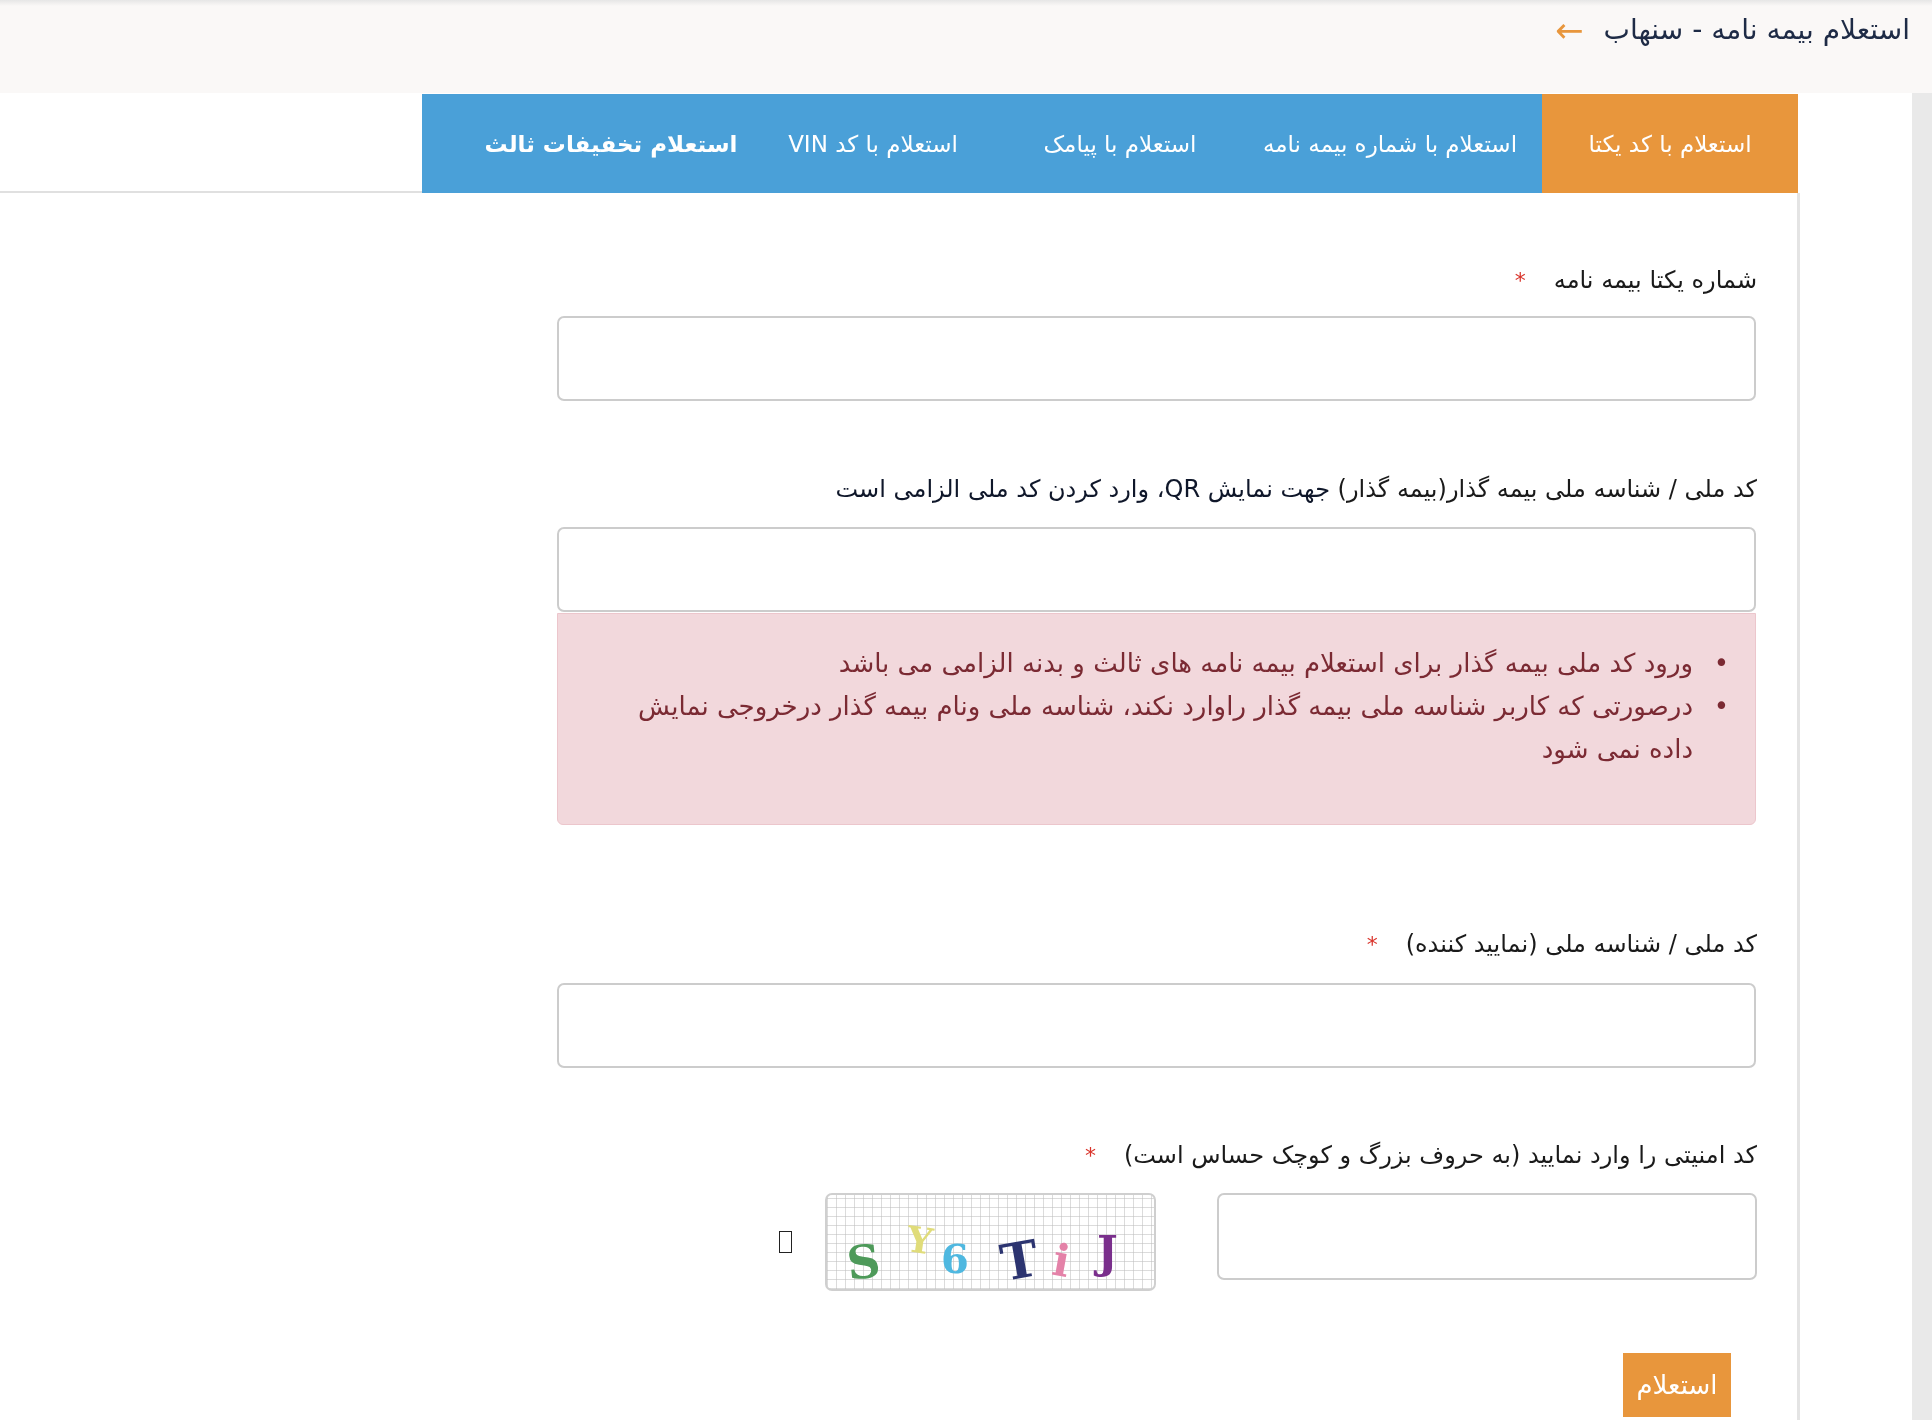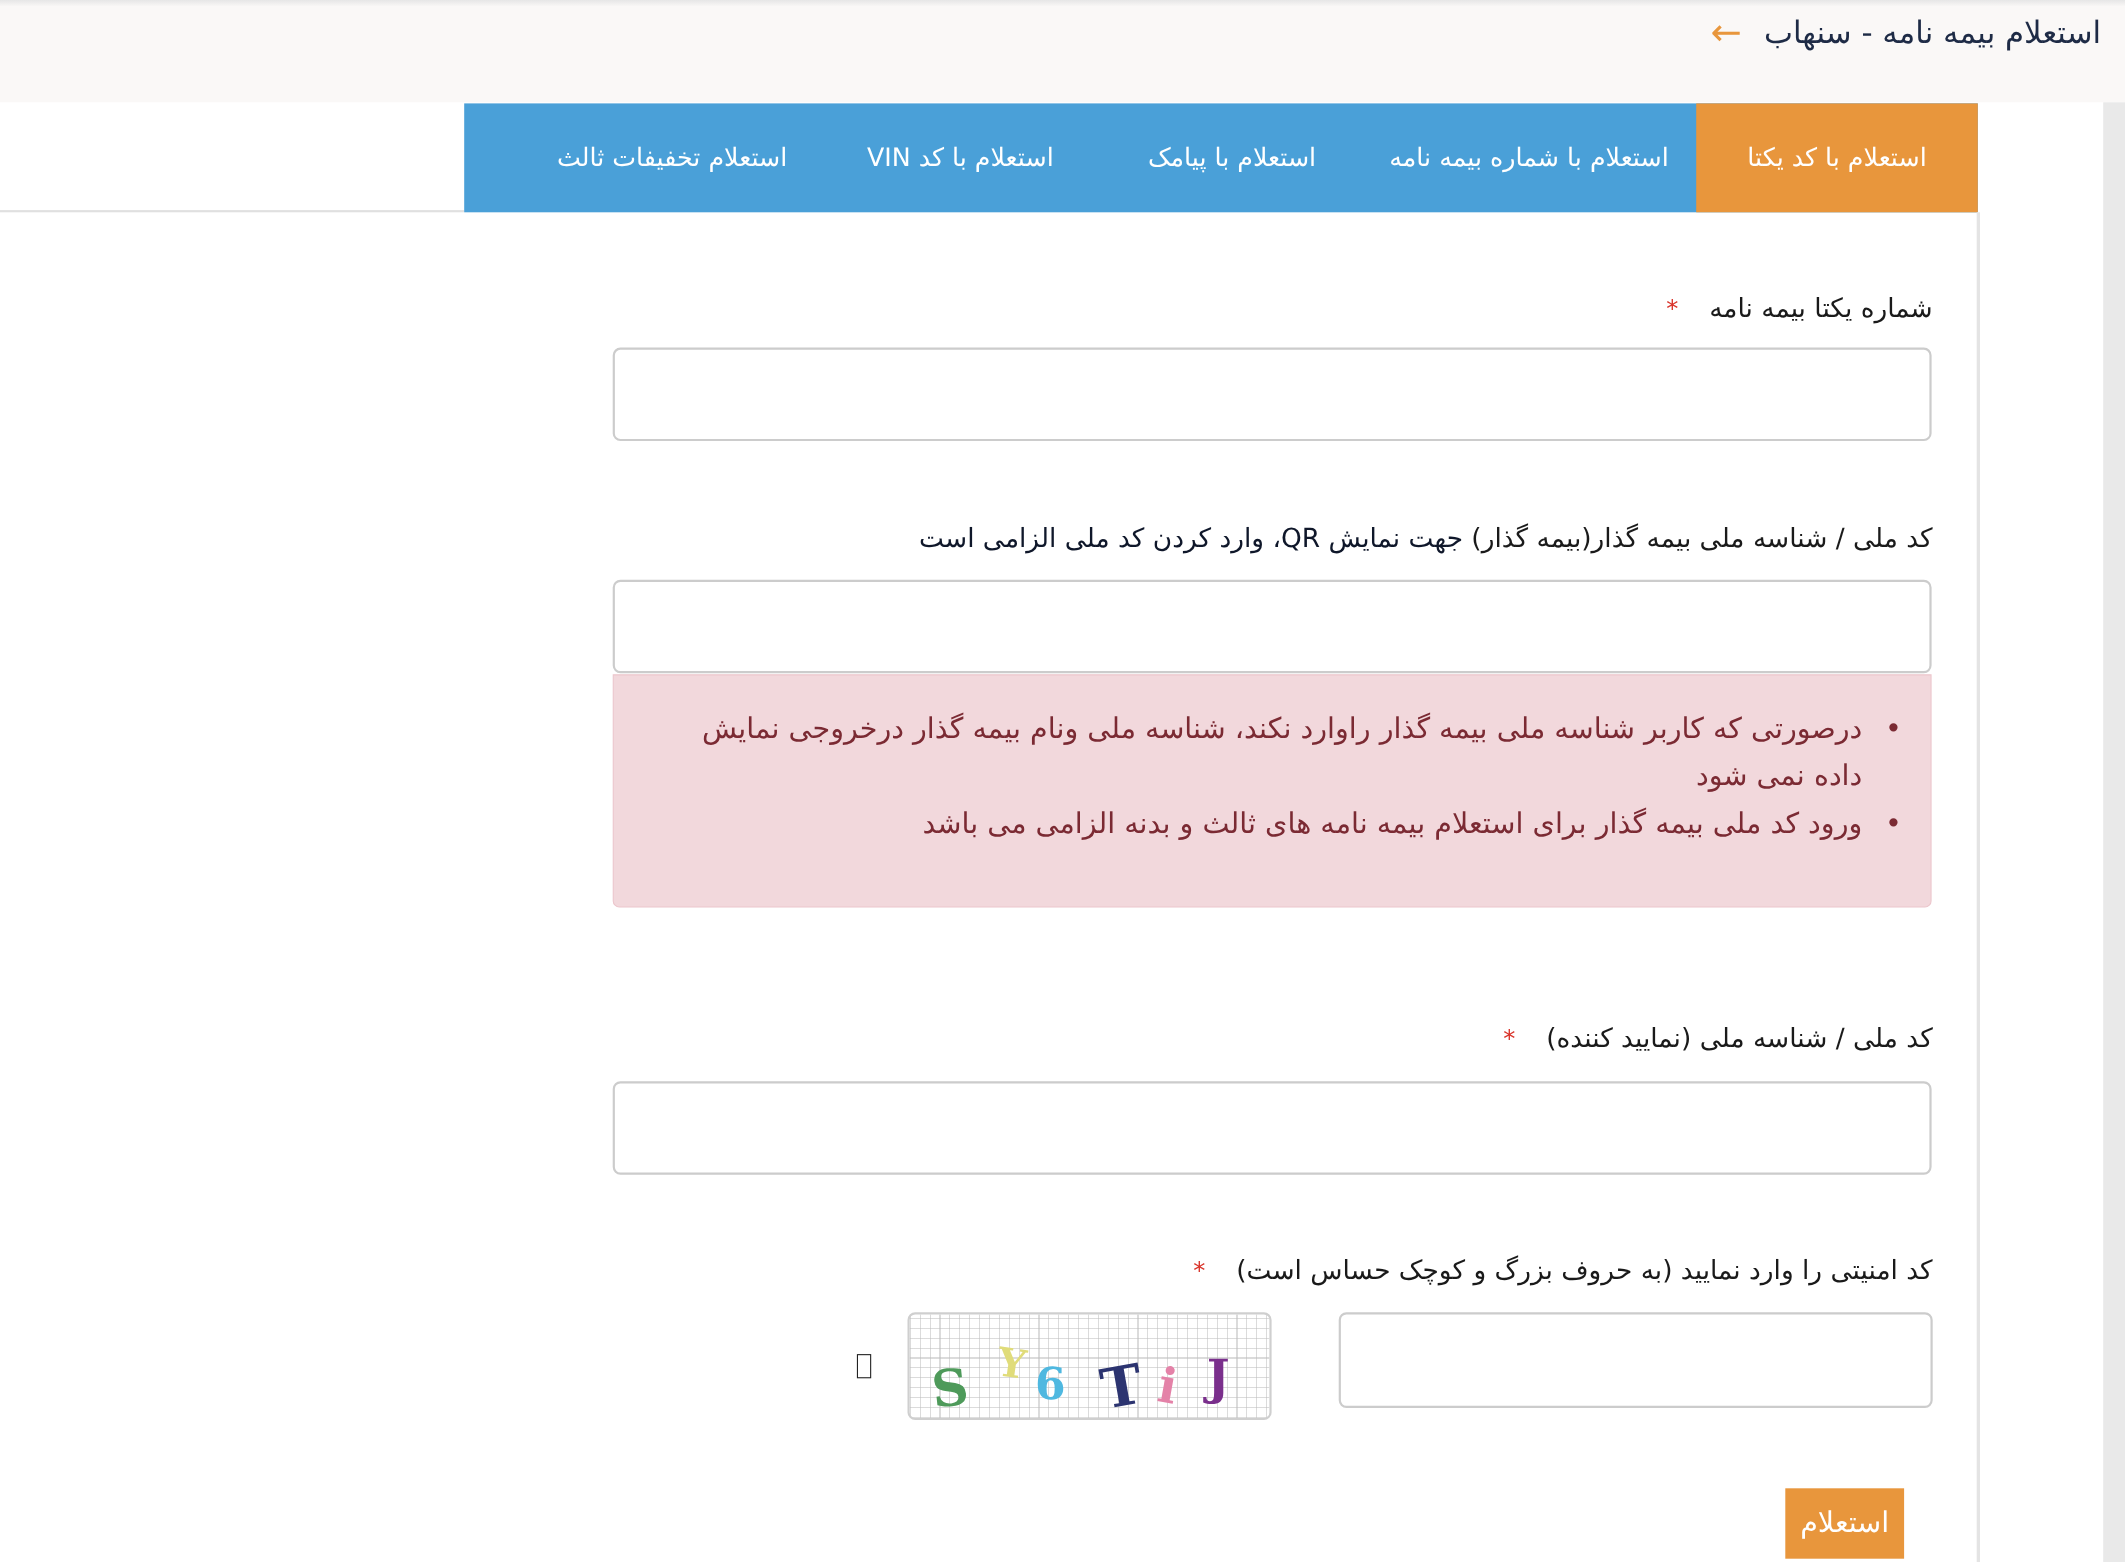--- a/index.html
+++ b/index.html
@@ -113,41 +113,41 @@
     <span>استعلام بیمه نامه - سنهاب</span>
     <span class="header-arrow">←</span>
   </div>
 
   <div class="tabs-underline"></div>
   <div class="tabs">
     <div class="tab active">استعلام با کد یکتا</div>
     <div class="tab" style="width:248px;">استعلام با شماره بیمه نامه</div>
     <div class="tab" style="width:180px;">استعلام با پیامک</div>
     <div class="tab" style="width:202px;">استعلام با کد VIN</div>
-    <div class="tab" style="width:210px;">استعلام تخفیفات ثالث</div>
+    <div class="tab" style="width:210px;font-weight:bold;">استعلام تخفیفات ثالث</div>
   </div>
 
   <div class="content-divider"></div>
   <div class="right-strip"></div>
 
   <div class="field-label" style="top:262px;">
     <span>شماره یکتا بیمه نامه</span><span class="req">*</span>
   </div>
   <input class="text-input" style="top: 316px;" type="text" placeholder="">
 
   <div class="field-label" style="top:471px;">
     <span>کد ملی / شناسه ملی بیمه گذار(بیمه گذار)</span>
     <span class="hint">جهت نمایش QR، وارد کردن کد ملی الزامی است</span>
   </div>
   <input class="text-input" style="top: 527px;" type="text" placeholder="">
 
   <div class="alert">
     <ul>
+      <li>ورود کد ملی بیمه گذار برای استعلام بیمه نامه های ثالث و بدنه الزامی می باشد</li>
       <li>درصورتی که کاربر شناسه ملی بیمه گذار راوارد نکند، شناسه ملی ونام بیمه گذار درخروجی نمایش داده نمی شود</li>
-      <li>ورود کد ملی بیمه گذار برای استعلام بیمه نامه های ثالث و بدنه الزامی می باشد</li>
     </ul>
   </div>
 
   <div class="field-label" style="top:926px;">
     <span>کد ملی / شناسه ملی (نمایید کننده)</span><span class="req">*</span>
   </div>
   <input class="text-input" style="top: 983px;" type="text" placeholder="">
 
   <div class="field-label" style="top:1137px;">
     <span>کد امنیتی را وارد نمایید (به حروف بزرگ و کوچک حساس است)</span><span class="req">*</span>

